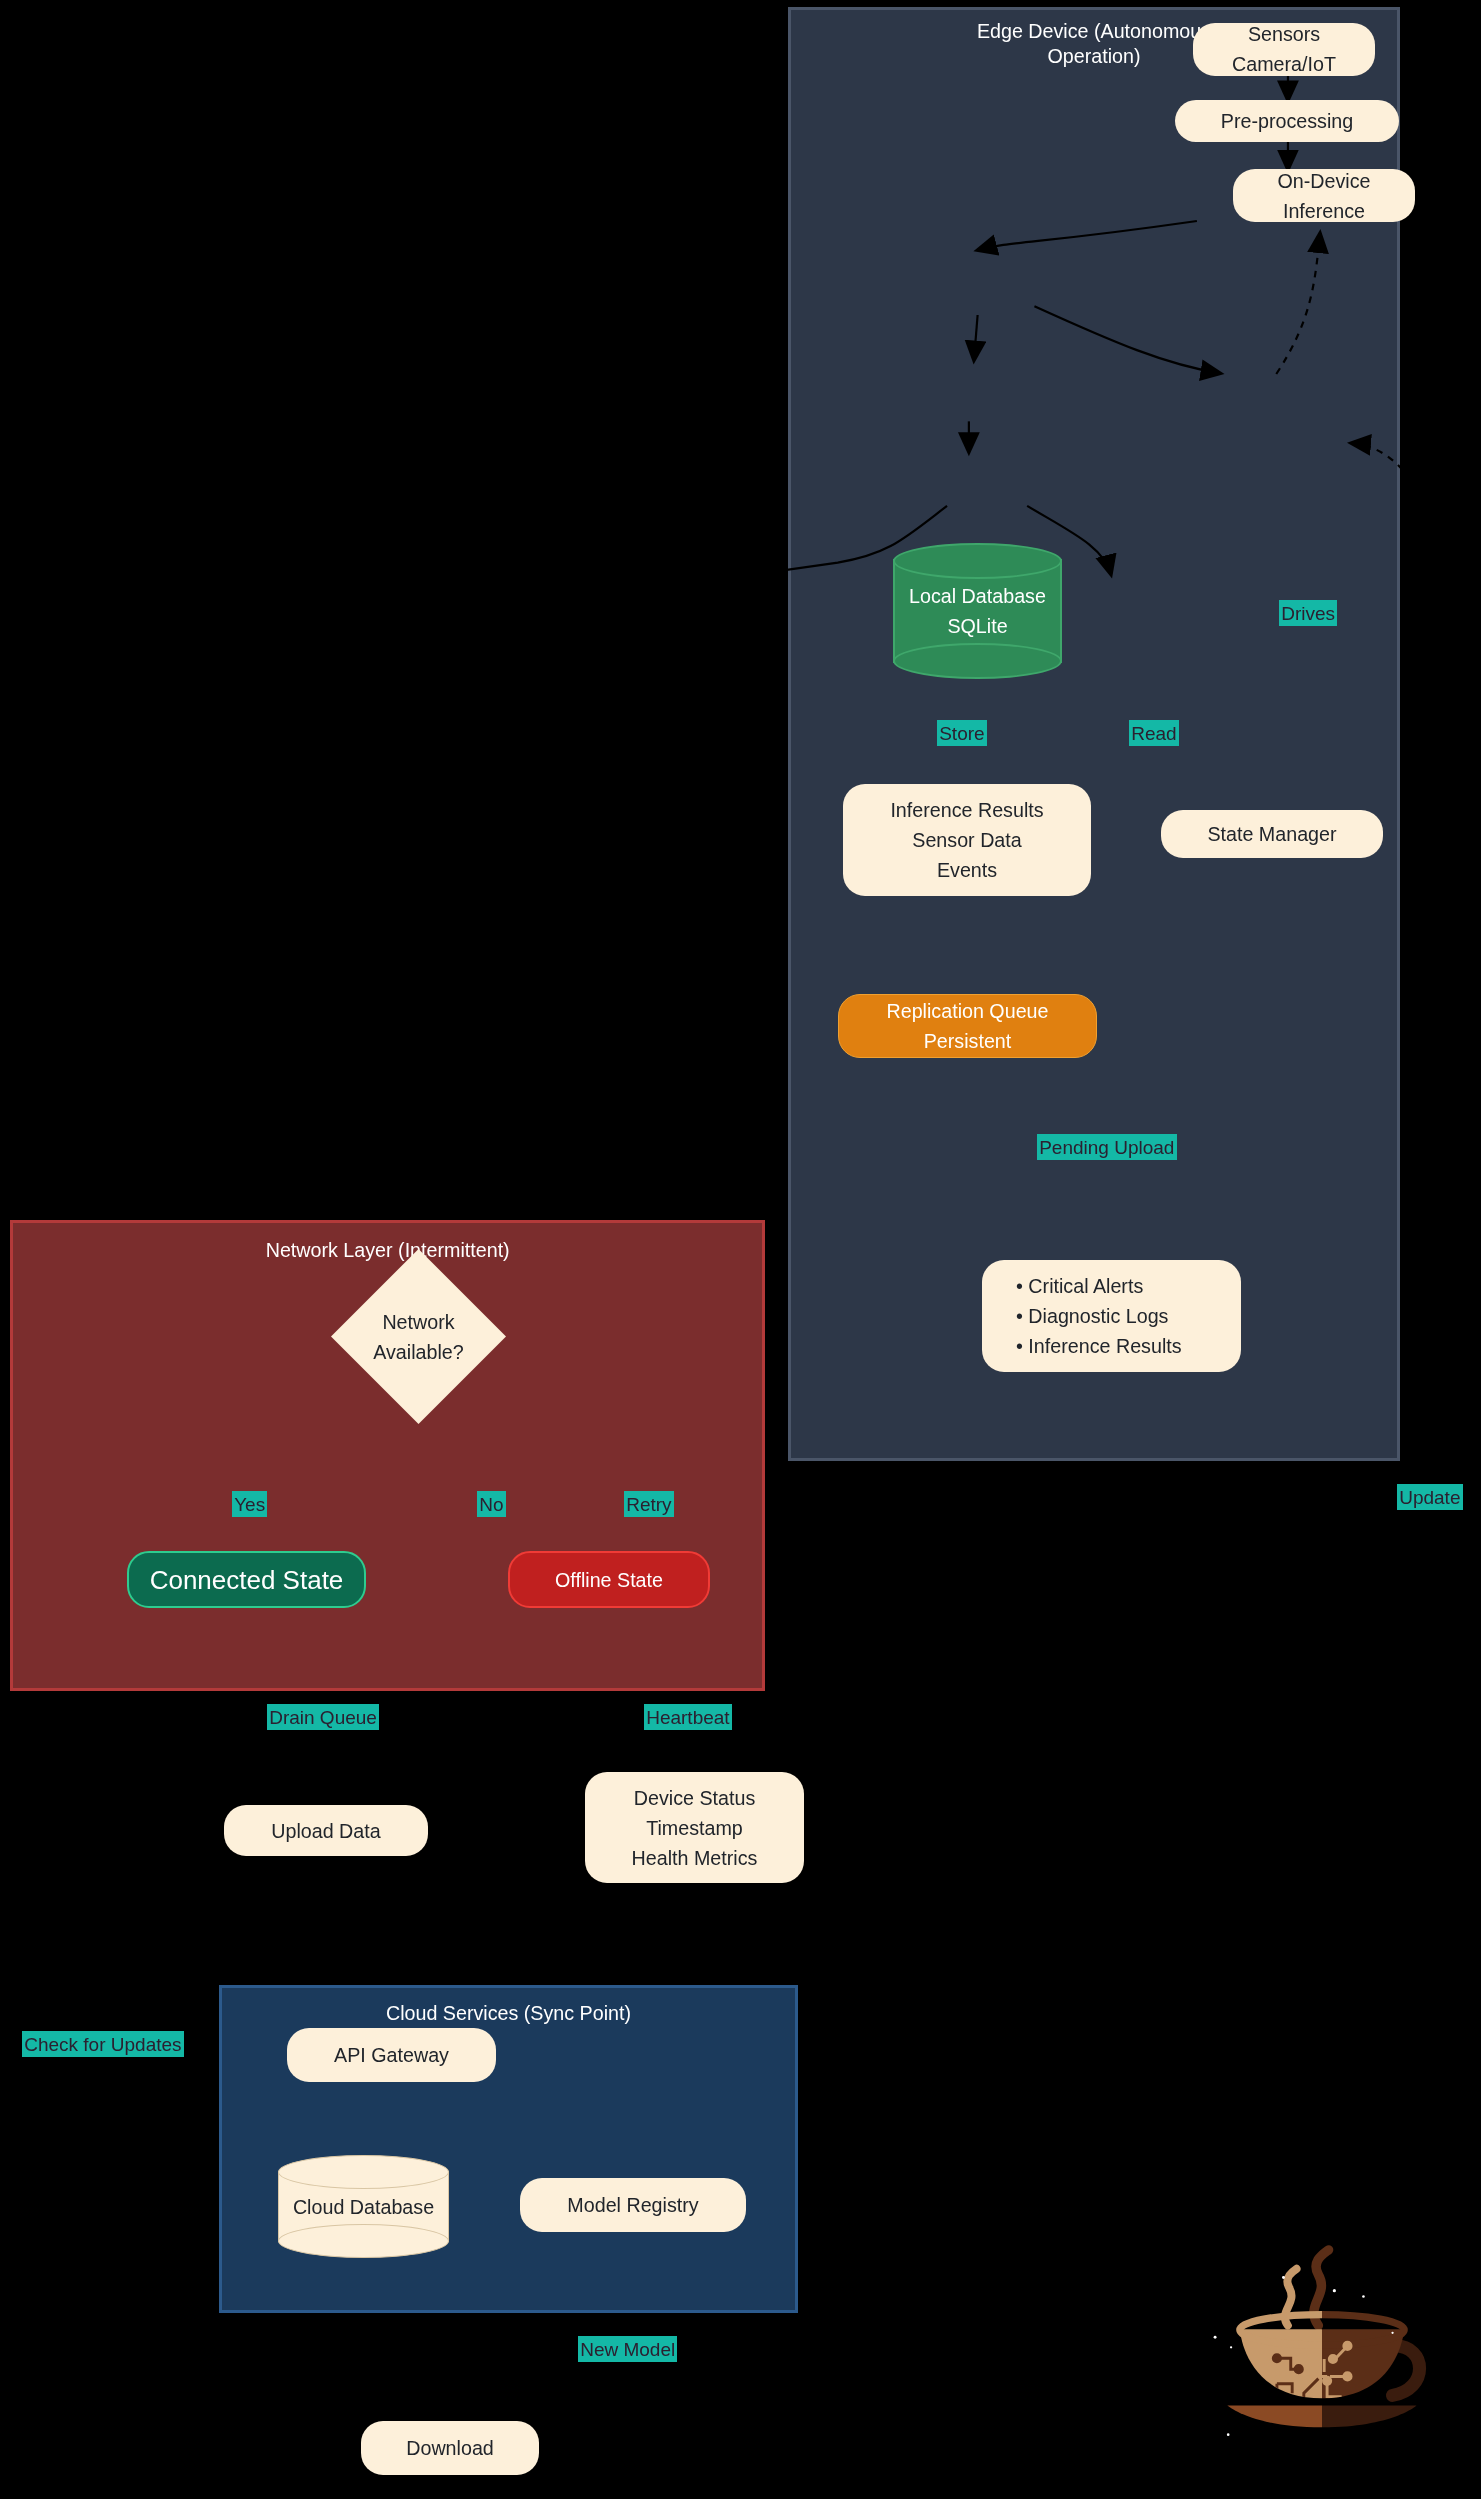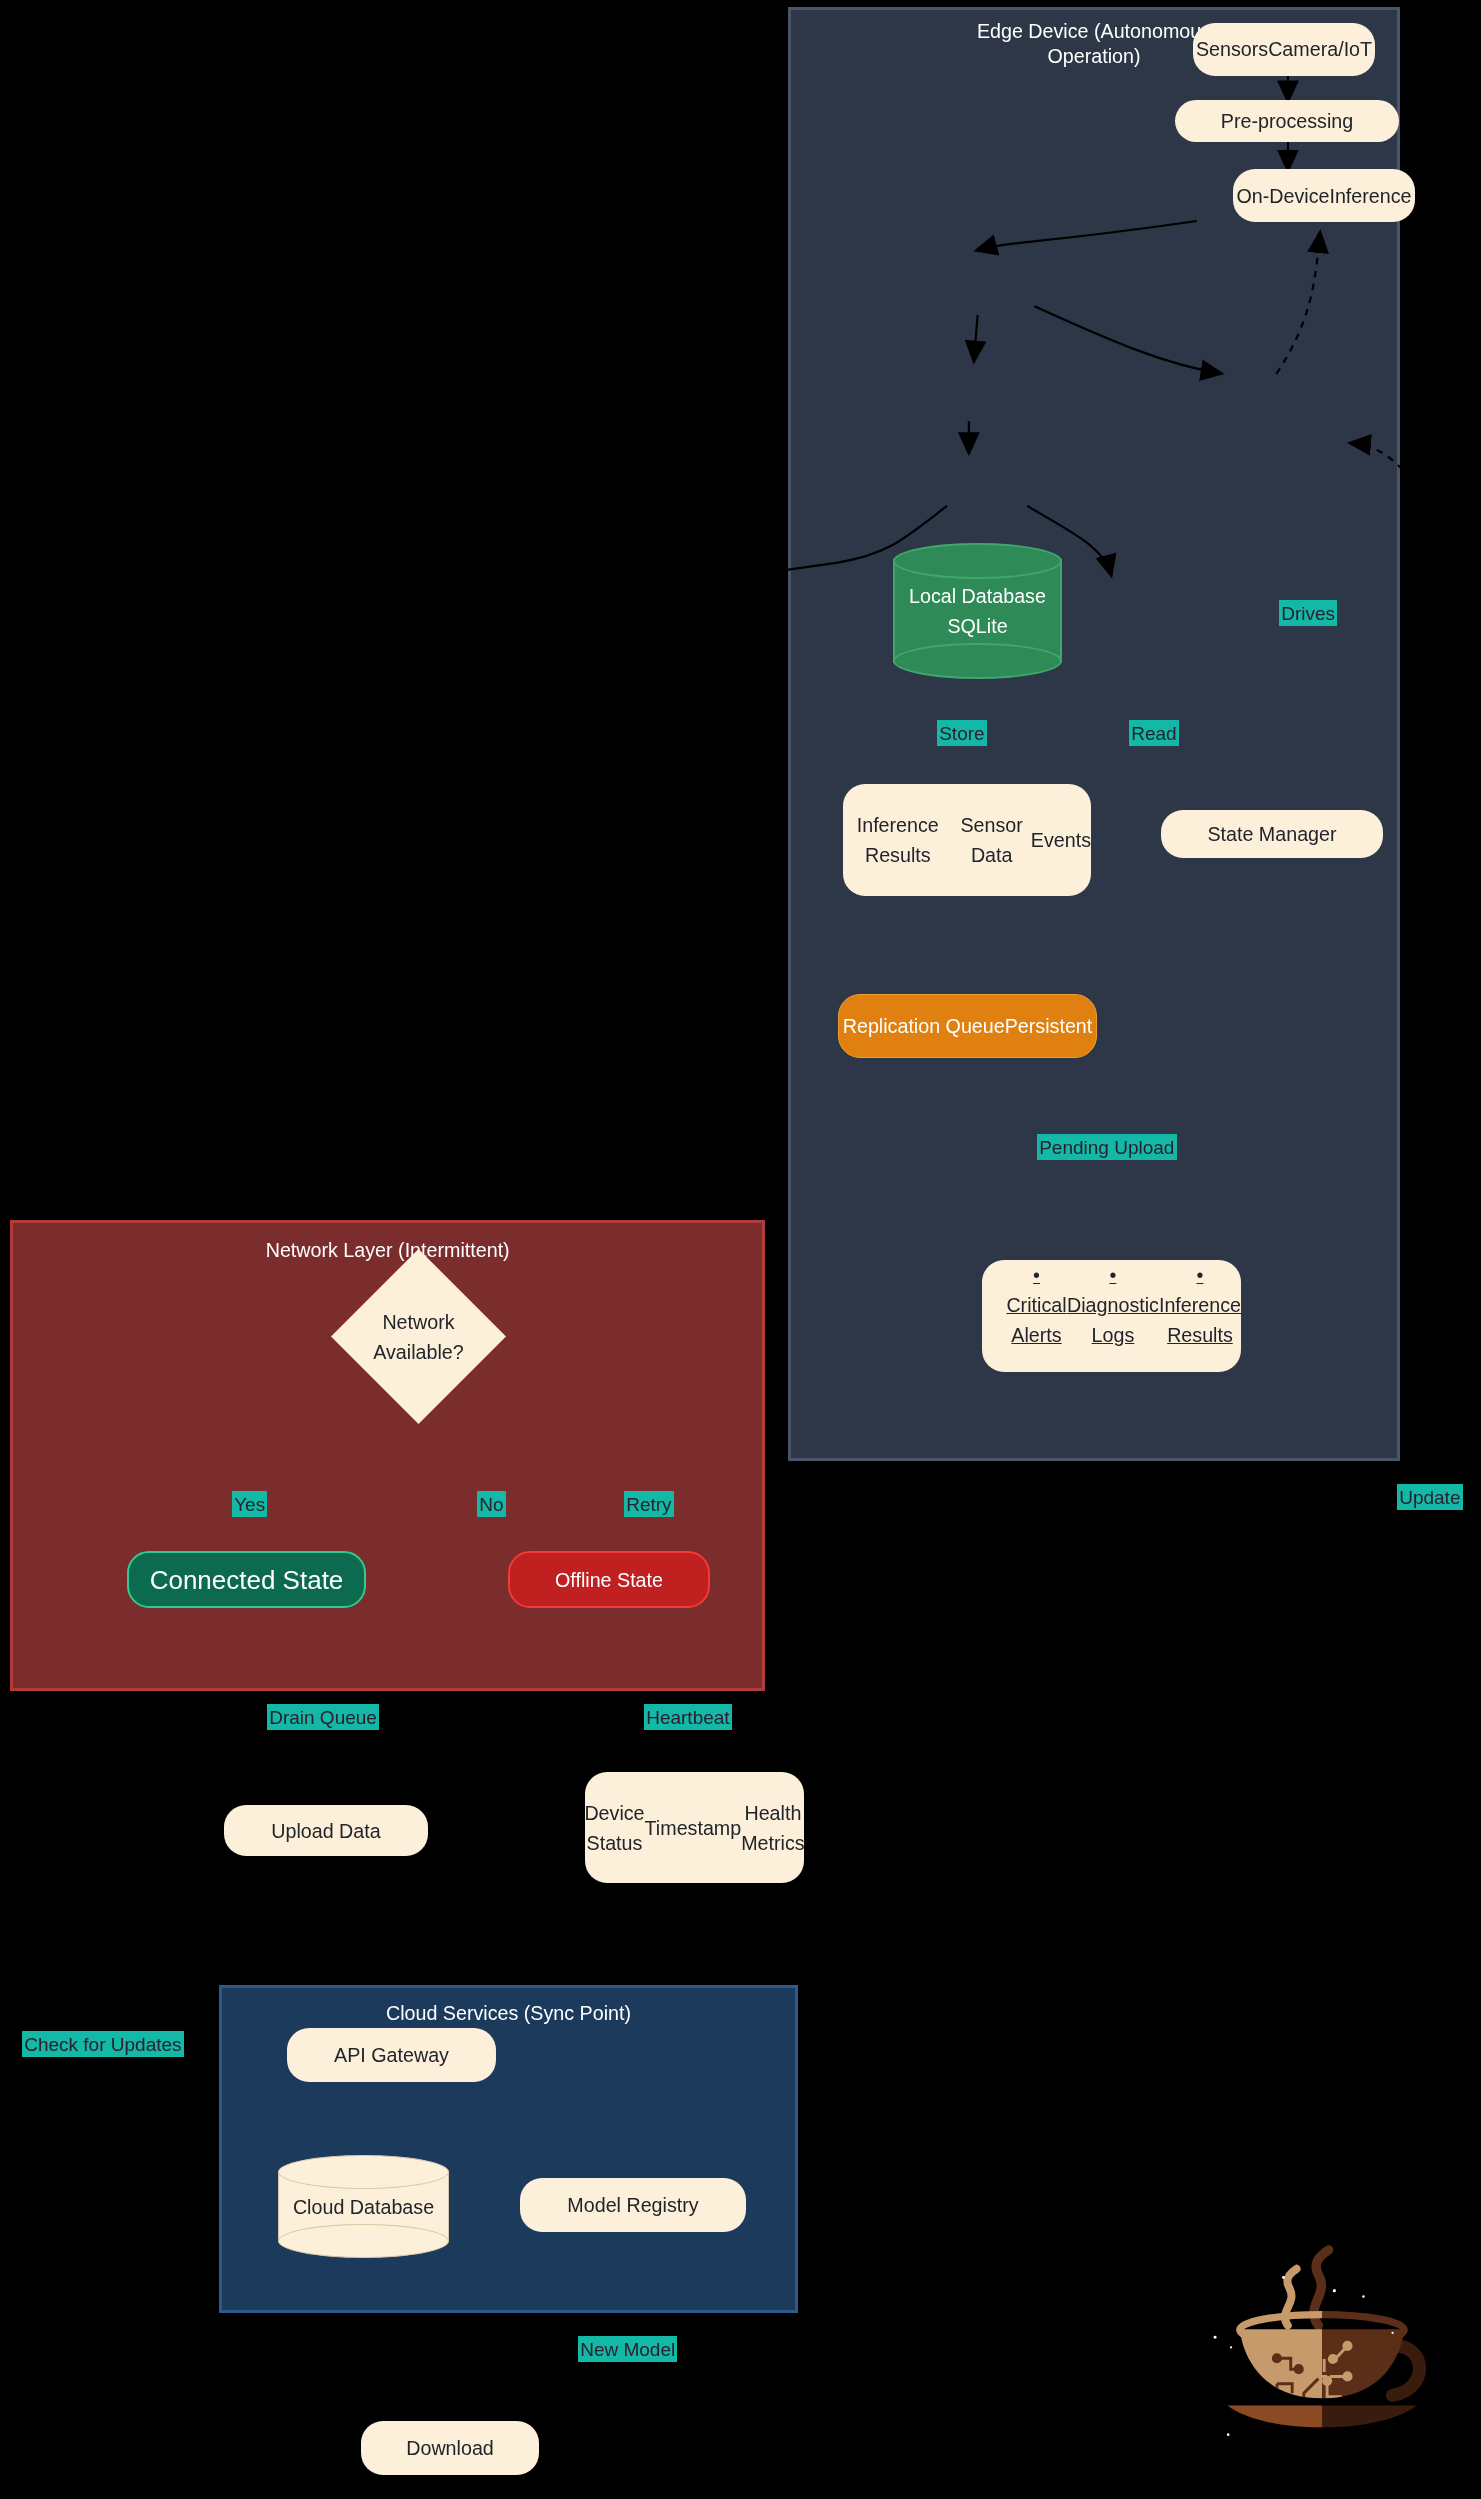--- a/index.html
+++ b/index.html
@@ -5,22 +5,22 @@
   html,body{margin:0;padding:0;background:#000;}
   body{width:1481px;height:2500px;position:relative;overflow:hidden;
        font-family:"Liberation Sans","DejaVu Sans",sans-serif;}
   #stage{position:absolute;left:0;top:0;width:1481px;height:2500px;background:#000;}
   svg.layer{position:absolute;left:0;top:0;width:1481px;height:2500px;pointer-events:none;}
 
   .sg{position:absolute;box-sizing:border-box;}
   .sg-title{position:absolute;left:0;right:0;text-align:center;color:#fff;
             font-size:19.7px;line-height:25px;white-space:pre-line;}
 
-  .node{position:absolute;box-sizing:border-box;display:flex;flex-direction:row;
-        align-items:center;justify-content:center;text-align:center;border-radius:22px;}
+  .node{position:absolute;box-sizing:border-box;display:flex;flex-direction:column;
+        align-items:center;justify-content:center;text-align:left;border-radius:22px;}
   .node .ln{display:block;}
 
   .cream{background:#FDF0DA;color:#21252B;font-size:19.7px;line-height:30px;}
   .orange{background:#E08010;border:1.5px solid #F0A030;color:#fff;font-size:19.7px;line-height:30px;}
   .greenb{background:#0C6B4F;border:2.2px solid #2ECC8F;color:#fff;font-size:26px;line-height:30px;}
   .redb{background:#C0201F;border:2.2px solid #F03B36;color:#fff;font-size:19.7px;line-height:30px;}
 
   .cyl{position:absolute;}
   .cyl .body{position:absolute;left:0;right:0;top:16px;bottom:16px;}
   .cyl .top{position:absolute;left:0;right:0;top:0;height:32px;border-radius:50%;}
@@ -151,21 +151,21 @@
     <span class="ln">Inference Results</span>
     <span class="ln">Sensor Data</span>
     <span class="ln">Events</span>
   </div>
 
   <div class="node orange" style="left:838px;top:994px;width:259px;height:64px;">
     <span class="ln">Replication Queue</span>
     <span class="ln">Persistent</span>
   </div>
 
-  <div class="node cream" style="left:982px;top:1260px;width:259px;height:112px;align-items:flex-start;padding-left:24px;text-decoration:underline;">
+  <div class="node cream" style="left:982px;top:1260px;width:259px;height:112px;align-items:flex-start;padding-left:34px;">
     <span class="ln">• Critical Alerts</span>
     <span class="ln">• Diagnostic Logs</span>
     <span class="ln">• Inference Results</span>
   </div>
 
   <div class="diamond" style="left:331px;top:1249px;width:175px;height:175px;">
     <div class="shape"></div>
     <div class="txt">
       <span class="ln">Network</span>
       <span class="ln">Available?</span>

